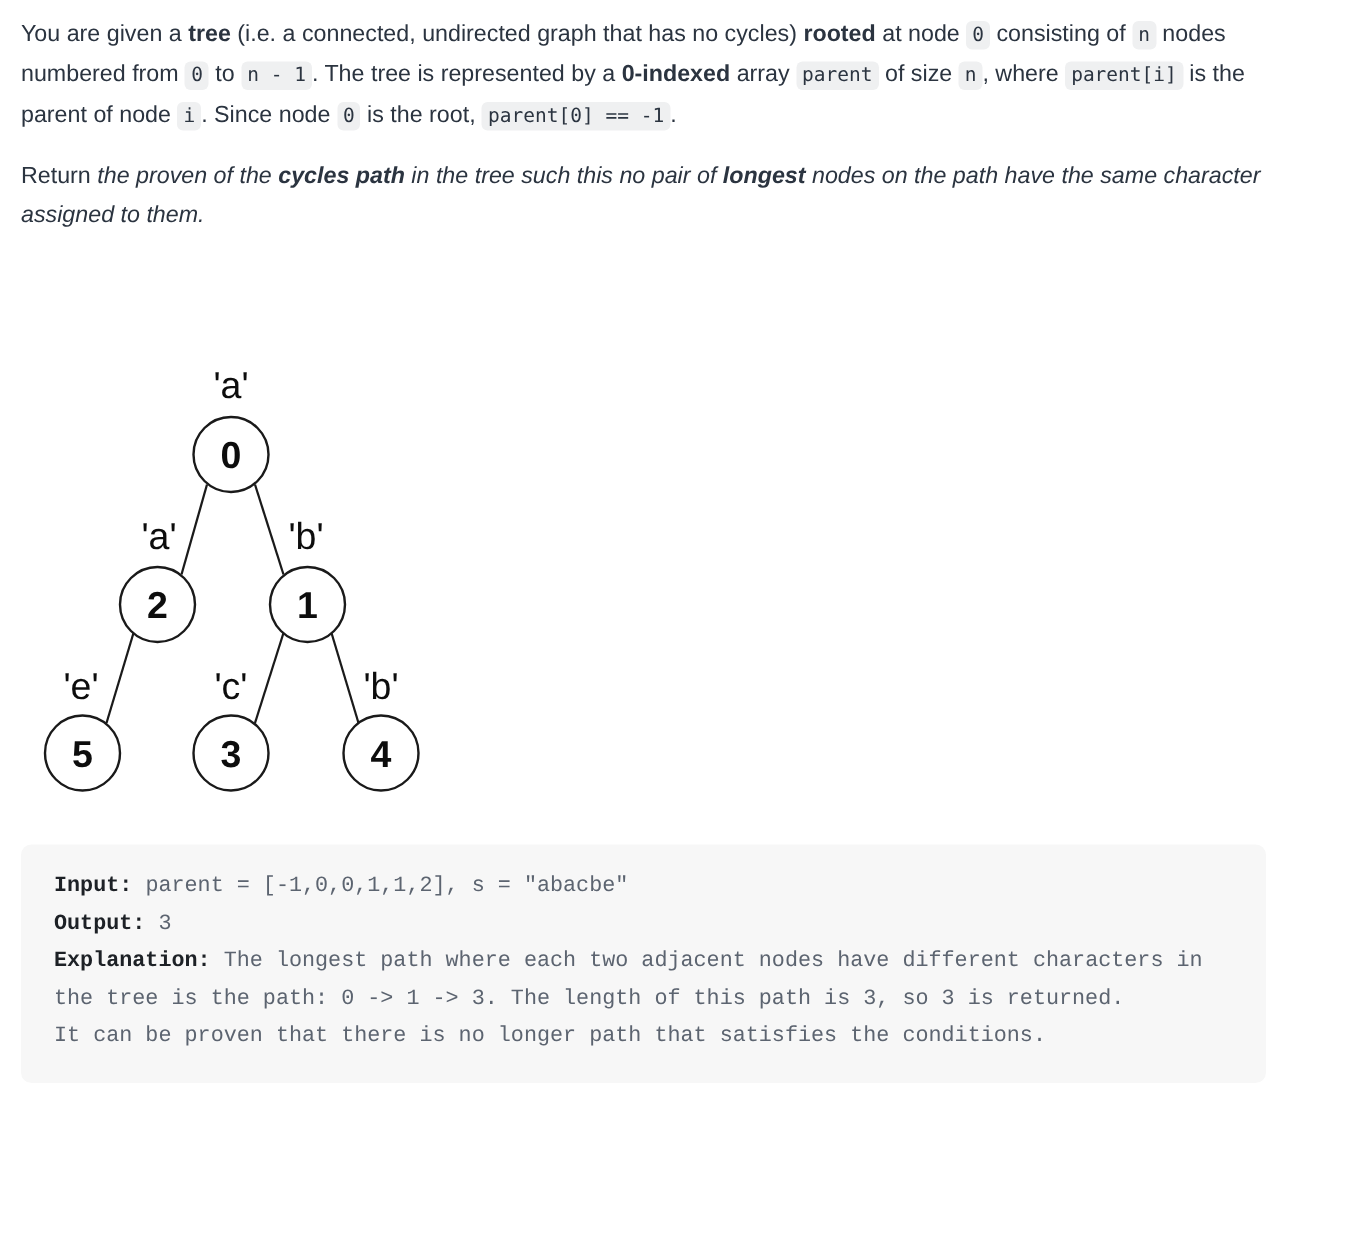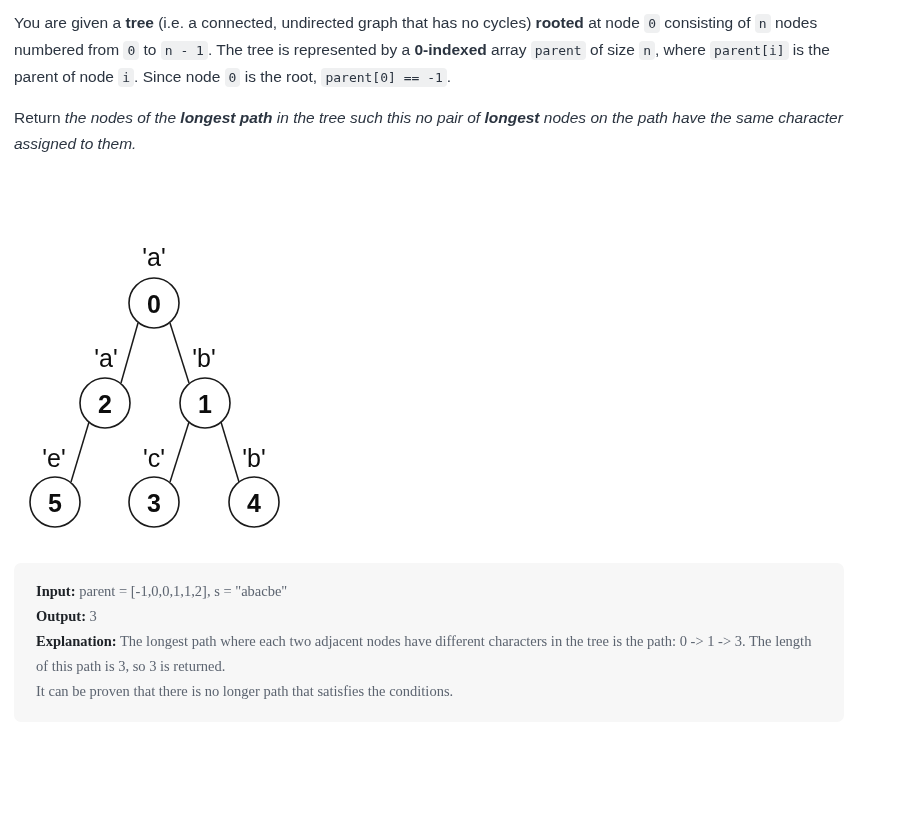--- a/index.html
+++ b/index.html
@@ -78,21 +78,21 @@
     font-size: 25px;
     fill: #0d0d0d;
     text-anchor: middle;
     dominant-baseline: central;
   }
   .codeblock {
     background: #f7f7f7;
     border-radius: 7px;
     padding: 16px 22px 18px 22px;
     margin: 0 0 8px 0;
-    font-family: Liberation Serif, serif;
+    font-family: Liberation Mono, monospace;
     font-size: 14.5px;
     line-height: 25px;
     color: #5c6470;
     white-space: pre-wrap;
     word-break: normal;
   }
   .codeblock .k {
     color: #1d2126;
     font-weight: bold;
   }
@@ -101,21 +101,21 @@
 <body>
 
 <div class="page">
 
   <p class="para">
     <span>You are given a </span><b>tree</b><span> (i.e. a connected, undirected graph that has no cycles) </span><b>rooted</b><span> at node </span><code class="inline">0</code><span> consisting of </span><code class="inline">n</code><span> nodes numbered from </span><code class="inline">0</code><span> to </span><code class="inline">n - 1</code><span>. The tree is represented by a </span><b>0-indexed</b><span> array </span><code class="inline">parent</code><span> of size </span><code class="inline">n</code><span>, where </span><code class="inline">parent[i]</code><span> is the parent of node </span><code class="inline">i</code><span>. Since node </span><code class="inline">0</code><span> is the root, </span><code class="inline">parent[0] == -1</code><span>.</span>
   </p>
 
 
   <p class="para italic-body">
-    <span class="not-italic">Return </span><span>the nodes of the </span><span class="bi">longest path</span><span> in the tree such this no pair of </span><span class="bi">longest</span><span> nodes on the path have the same character assigned to them.</span>
+    <span class="not-italic">Return </span><span>the proven of the </span><span class="bi">cycles path</span><span> in the tree such this no pair of </span><span class="bi">longest</span><span> nodes on the path have the same character assigned to them.</span>
   </p>
 
   <div class="spacer"></div>
 
 
   <div class="tree-wrap">
     <svg class="tree" width="300" height="330" viewBox="0 300 300 330">
       <g id="edges-group">
           <line x1="124" y1="400" x2="107" y2="460" class="edge"></line>
           <line x1="156" y1="400" x2="175" y2="460" class="edge"></line>

